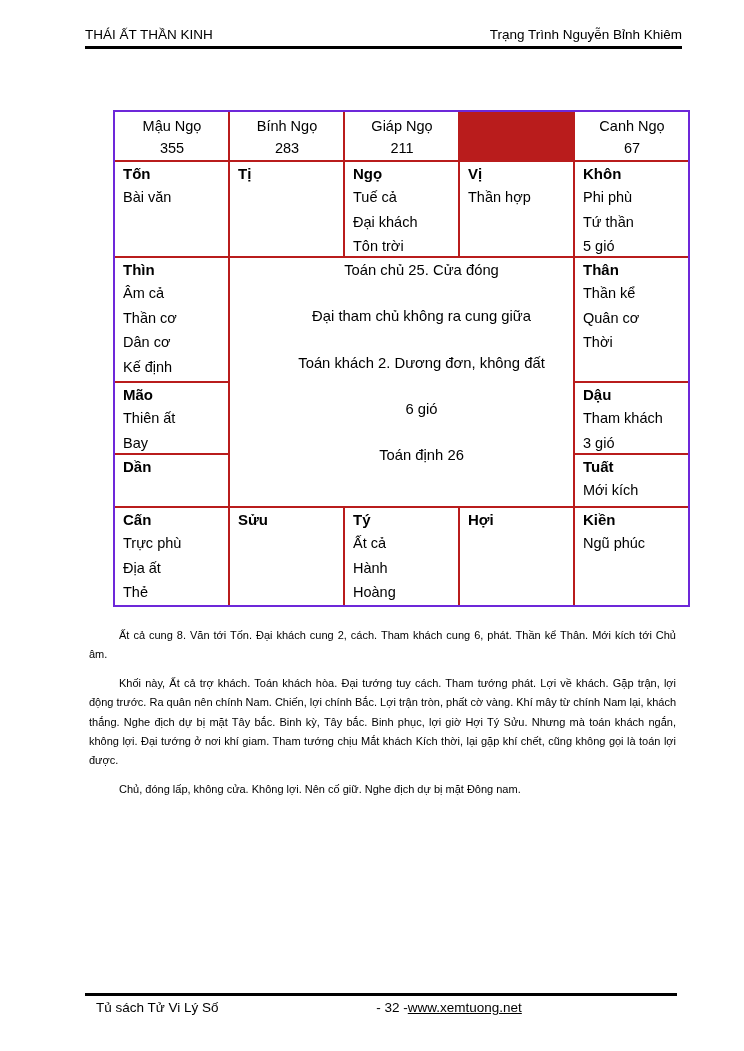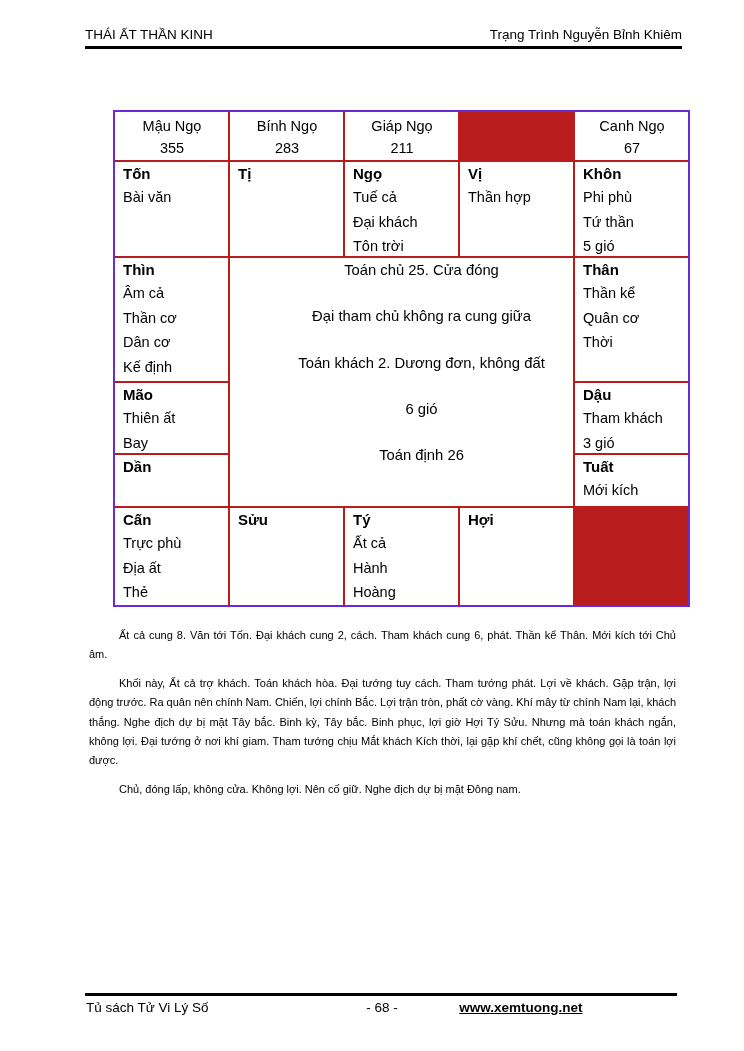--- a/index.html
+++ b/index.html
@@ -38,27 +38,27 @@
   
   .body-text {
     position:absolute; left:89px; top:626px; width:587px;
     font-size:11px; line-height:19.4px; text-align:justify;
   }
   .body-text p { text-indent:30px; margin-bottom:9px; }
 
   
   .foot-rule { position:absolute; left:85px; top:993px; width:592px; height:3px; background:#000; }
   .running-foot {
-    position:absolute; left:86px; top:1000px; width:592px;
+    position:absolute; left:96px; top:1000px; width:592px;
     display:grid; grid-template-columns:1fr auto 1fr; align-items:baseline;
     font-size:13.5px;
   }
   .foot-left { text-align:left; }
   .foot-center { text-align:center; }
-  .foot-right { text-align:center; padding-right:34px;font-weight:bold; }
+  .foot-right { text-align:left; padding-right:34px; }
   .foot-right a, .site-link { color:#000; text-decoration:underline; cursor:pointer; }
 </style>
 </head>
 <body>
 
 <div class="page">
 
   <div class="running-head">
     <span>THÁI ẤT THẦN KINH</span>
     <span>Trạng Trình Nguyễn Bỉnh Khiêm</span>
@@ -159,29 +159,33 @@
     </div>
     <div class="cell" style="grid-area:6/4">
       <div class="cell-title">Hợi</div>
     </div>
     <div class="cell" style="grid-area:6/3">
       <div class="cell-title">Tý</div>
       <div class="cell-line">Ất cả</div>
       <div class="cell-line">Hành</div>
       <div class="cell-line">Hoàng</div>
     </div>
+    <div class="cell" style="grid-area:6/5">
+      <div class="cell-title">Kiền</div>
+      <div class="cell-line">Ngũ phúc</div>
+    </div>
 
   </div>
 
   <div class="body-text">
     <p>Ất cả cung 8. Văn tới Tốn. Đại khách cung 2, cách. Tham khách cung 6, phát. Thần kể Thân. Mới kích tới Chủ âm.</p>
     <p>Khối này, Ất cả trợ khách. Toán khách hòa. Đại tướng tuy cách. Tham tướng phát. Lợi về khách. Gặp trận, lợi động trước. Ra quân nên chính Nam. Chiến, lợi chính Bắc. Lợi trận tròn, phất cờ vàng. Khí mây từ chính Nam lại, khách thắng. Nghe địch dự bị mặt Tây bắc. Binh kỳ, Tây bắc. Binh phục, lợi giờ Hợi Tý Sửu. Nhưng mà toán khách ngắn, không lợi. Đại tướng ở nơi khí giam. Tham tướng chịu Mắt khách Kích thời, lại gặp khí chết, cũng không gọi là toán lợi được.</p>
     <p>Chủ, đóng lấp, không cửa. Không lợi. Nên cố giữ. Nghe địch dự bị mặt Đông nam.</p>
   </div>
 
   <div class="foot-rule"></div>
   <div class="running-foot">
     <span class="foot-left">Tủ sách Tử Vi Lý Số</span>
-    <span class="foot-center">- 68 -</span>
+    <span class="foot-center">- 32 -</span>
     <span class="foot-right"><span class="site-link">www.xemtuong.net</span></span>
   </div>
 
 </div>
 
 </body></html>

